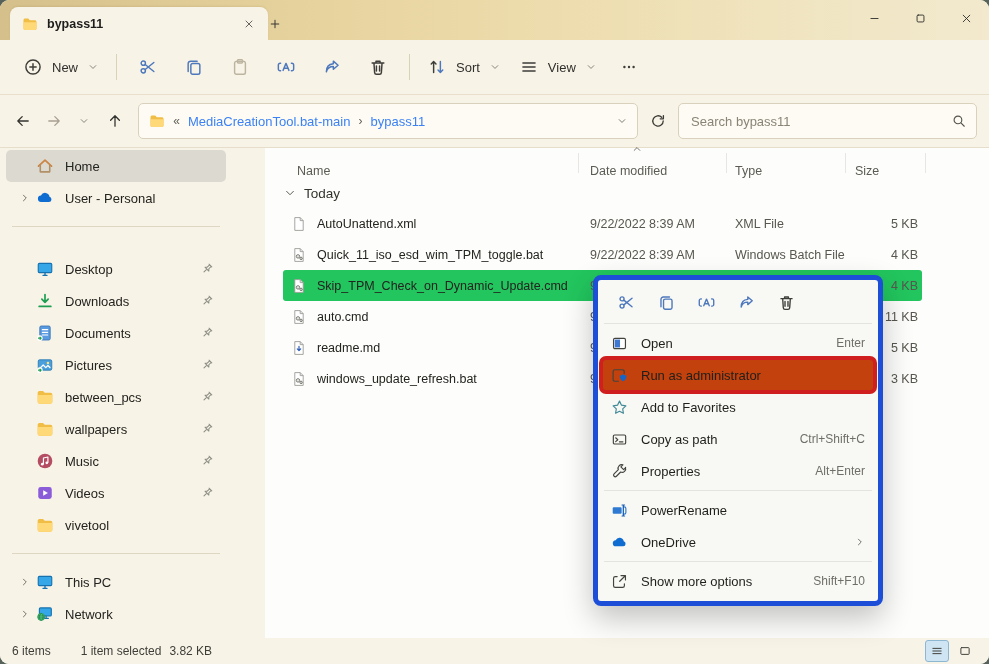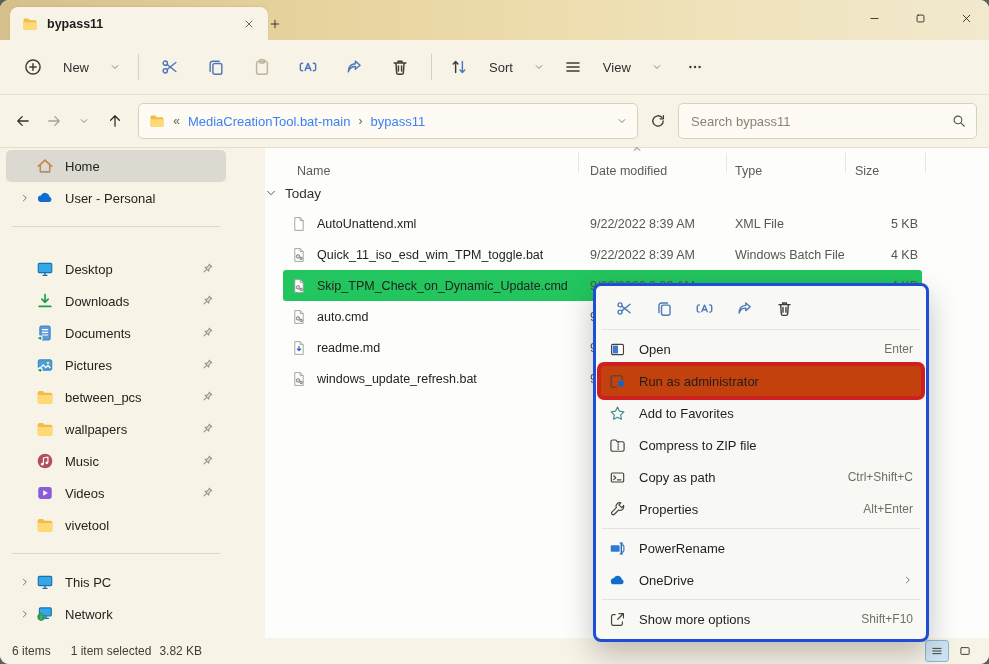--- a/index.html
+++ b/index.html
@@ -16,21 +16,21 @@
   .tab{position:absolute;left:10px;top:7px;width:238px;height:33px;background:#f8f3e7;border-radius:8px 8px 0 0;
     display:flex;align-items:center;padding:0 8px 0 12px;box-shadow:0 -1px 2px rgba(120,100,40,.12)}
   .tab-label{flex:1;margin-left:9px;font-size:12.5px;color:#1d1d1b;font-weight:bold;white-space:nowrap;overflow:hidden}
   .tab-close{width:22px;height:22px;border-radius:4px;display:flex;align-items:center;justify-content:center;color:#444}
   .newtab{position:absolute;left:262px;top:13px;width:26px;height:22px;border-radius:4px;display:flex;align-items:center;justify-content:center;color:#333}
   .win-controls{position:absolute;right:0;top:0;height:36px;display:flex}
   .win-btn{width:46px;height:36px;display:flex;align-items:center;justify-content:center;color:#2b2b28}
 
   
   .toolbar{position:absolute;top:40px;left:0;right:0;height:54px;display:flex;align-items:center;padding:0 14px;border-bottom:1px solid #e8e0cb;background:#f8f3e7}
-  .tb-btn{display:flex;align-items:center;gap:21px;padding:8px 10px;border-radius:5px;color:#2f2f2c;font-size:13px}
+  .tb-btn{display:flex;align-items:center;gap:10px;padding:8px 10px;border-radius:5px;color:#2f2f2c;font-size:13px}
   .tb-ibtn{width:46px;height:36px;display:flex;align-items:center;justify-content:center;border-radius:5px}
   .tb-sep{width:1px;height:26px;background:#d9d1ba;margin:0 8px}
   .chev{color:#6d6d64}
   .c-blue{color:#4d78bc}.c-dark{color:#3d3d3a}.c-dis{color:#bdb4a0}
 
   
   .addressbar{position:absolute;top:95px;left:0;right:0;height:52px;display:flex;align-items:center;padding:0 8px;border-bottom:1px solid #e6decb;background:#f8f3e7}
   .nav-btn{width:32px;height:32px;display:flex;align-items:center;justify-content:center;border-radius:5px;color:#333330}
   .nav-btn.dis{color:#a8a192}
   .address-box{margin-left:8px;width:500px;height:34px;background:#fdfbf3;border:1px solid #d9d1bb;border-bottom-color:#c4bb a2;border-radius:5px;display:flex;align-items:center;padding:0 10px;gap:8px;font-size:13px;color:#333}
@@ -53,44 +53,44 @@
   .s-pin{width:14px;height:14px;color:#8d8d85;margin-right:6px}
   .side-divider{height:1px;background:#ddd6c2;margin:12px 12px}
   .side-gap{height:14px}
 
   
   .filearea{position:absolute;top:148px;left:265px;right:0;bottom:26px;background:#fdfdfb}
   .col-headers{position:relative;height:30px;font-size:12.5px;color:#5c5b54}
   .col-h{position:absolute;top:0;height:30px;display:flex;align-items:flex-end}
   .col-sep{position:absolute;top:5px;height:20px;width:1px;background:#e7e6e1}
   .sort-asc{position:absolute;left:42px;top:-4px;color:#55554e}
-  .group-row{height:30px;display:flex;align-items:center;padding-left:0;gap:8px;color:#33332e;font-size:13.5px}
+  .group-row{height:30px;display:flex;align-items:center;padding-left:19px;gap:8px;color:#33332e;font-size:13.5px}
   .group-chev{color:#55554e}
   .file-row{height:31px;display:flex;align-items:center;margin-left:18px;width:639px;border-radius:3px;font-size:12.5px;color:#23231f;position:relative}
   .file-row.selected{background:#22c55e}
   .f-icon{width:16px;height:16px;margin-left:8px}
   .f-name{margin-left:10px;white-space:nowrap}
   .f-date,.f-type{position:absolute;color:#57564f}
   .f-date{left:307px}.f-type{left:452px}
   .f-size{position:absolute;right:4px;color:#57564f;text-align:right}
 
   
-  .context-menu{position:absolute;left:593px;top:283px;width:336px;background:#f8f8f5;border:3px solid #1d4ed8;border-radius:8px;
+  .context-menu{position:absolute;left:593px;top:275px;width:290px;background:#f8f8f5;border:5px solid #1d4ed8;border-radius:8px;
     box-shadow:0 12px 30px rgba(0,0,0,.24);padding:4px;z-index:20;box-sizing:border-box}
   .cm-quickrow{height:36px;display:flex;align-items:center;gap:23px;padding:0 16px}
   .cm-sep{height:1px;background:#e3e3df;margin:3px 2px}
   .cm-item{height:32px;display:flex;align-items:center;border-radius:4px;padding:0 9px;gap:13px;font-size:13px;color:#1f1f1c;position:relative}
   .cm-label{flex:1;white-space:nowrap}
   .cm-shortcut{color:#6f6f68;font-size:12px}
   .cm-sub{color:#55554e}
   .cm-item.annotated{background:#c2410c;outline:4px solid var(--annot,#d01f1f);outline-offset:-1px}
 
   
   .statusbar{position:absolute;left:0;right:0;bottom:0;height:26px;display:flex;align-items:center;padding:0 12px;font-size:12px;color:#3e3e39;background:#f8f3e7}
-  .st-count{margin-right:20px}
+  .st-count{margin-right:30px}
   .st-sel{margin-right:8px}
   .st-views{margin-left:auto;display:flex;gap:4px}
   .view-toggle{width:22px;height:20px;display:flex;align-items:center;justify-content:center;border-radius:3px;color:#3e3e39;border:1px solid transparent}
   .view-toggle.active{background:#cfe5f3;border-color:#8db6d2}
 </style>
 </head>
 <body>
 
 <div class="window">
 
@@ -779,31 +779,20 @@
             <svg viewBox="0 0 16 16" fill="none" stroke="#418a96" stroke-width="1.1" stroke-linejoin="round">
               <path d="M8 2l1.9 3.8 4.1.6-3 2.9.7 4.1L8 11.5l-3.7 1.9.7-4.1-3-2.9 4.1-.6z"></path>
             </svg>
           </span>
     <span class="cm-label">Add to Favorites</span>
     <span class="cm-shortcut"></span>
 
   </div>
         <div class="cm-item">
     <span class="ic i17">
-            <svg viewBox="0 0 16 16" fill="none" stroke="#44443f" stroke-width="1.1" stroke-linejoin="round">
-              <path d="M1.8 4.4c0-.9.7-1.6 1.6-1.6h2.9l1.5 1.7h4.8c.9 0 1.6.7 1.6 1.6v5.7c0 .9-.7 1.6-1.6 1.6H3.4c-.9 0-1.6-.7-1.6-1.6z"></path>
-              <path d="M8.6 4.6v.9m0 1.2v.9m0 1.2v.9m0 1.2v.9" stroke-linecap="round"></path>
-            </svg>
-          </span>
-    <span class="cm-label">Compress to ZIP file</span>
-    <span class="cm-shortcut"></span>
-
-  </div>
-        <div class="cm-item">
-    <span class="ic i17">
             <svg viewBox="0 0 16 16" fill="none" stroke="#44443f" stroke-width="1.1" stroke-linecap="round" stroke-linejoin="round">
               <rect x="2.2" y="3.8" width="11.6" height="8.4" rx="1.2"></rect>
               <path d="M4.4 6.4l2 1.8-2 1.8M7.9 10.2h3.3"></path>
             </svg>
           </span>
     <span class="cm-label">Copy as path</span>
     <span class="cm-shortcut">Ctrl+Shift+C</span>
 
   </div>
         <div class="cm-item">

